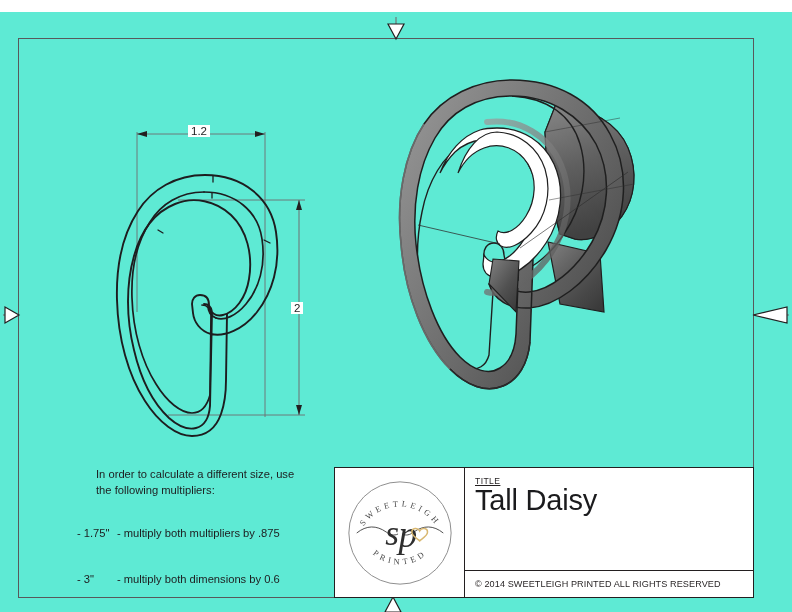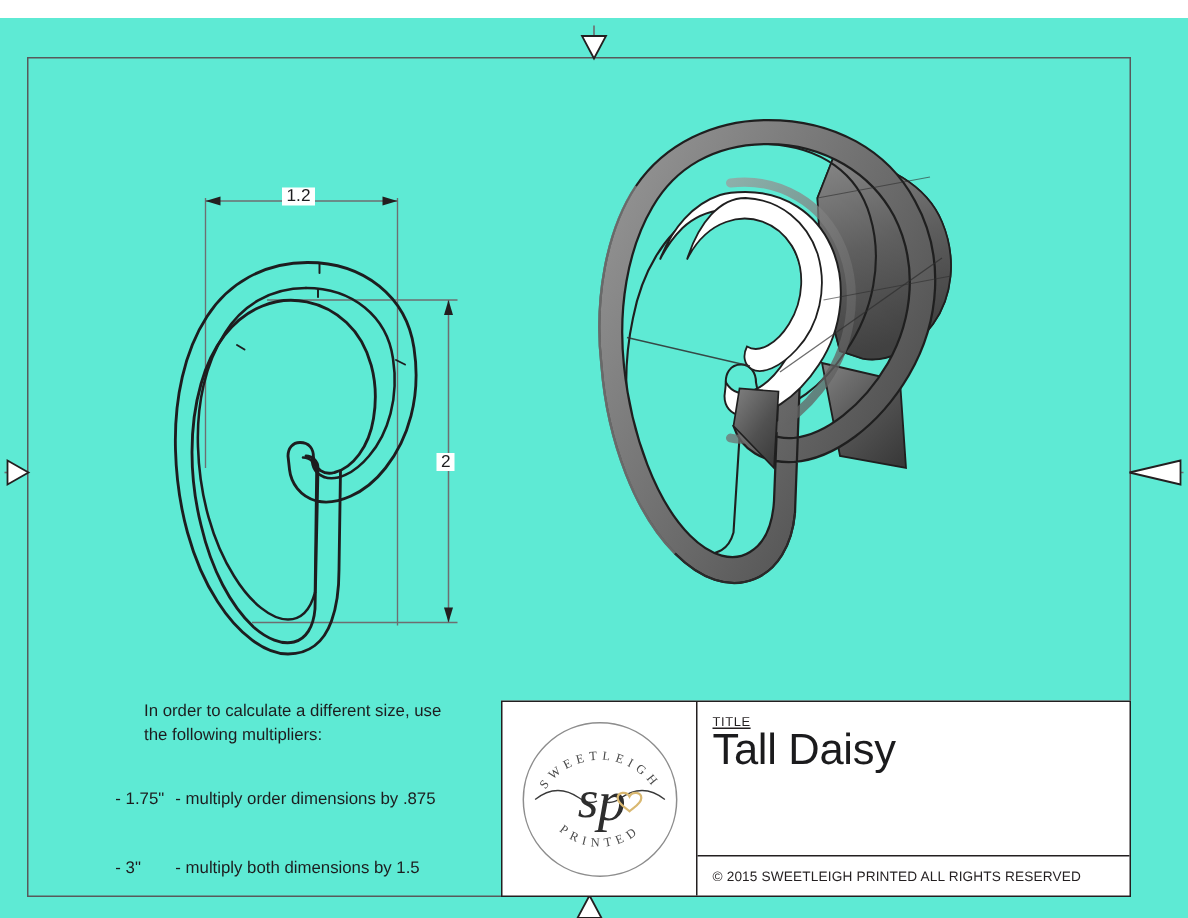--- a/index.html
+++ b/index.html
@@ -361,24 +361,24 @@
   </svg>
 
   <div class="dim-text" id="dim-h-text">1.2</div>
   <div class="dim-text" id="dim-v-text">2</div>
 
   <div class="notes-block">
     <div class="notes-intro">In order to calculate a different size, use
 the following multipliers:</div>
     <div class="notes-list">
       <div class="notes-row">
-        <span class="notes-size">- 1.75"</span><span>- multiply order dimensions by .875</span>
+        <span class="notes-size">- 1.75"</span><span>- multiply both multipliers by .875</span>
       </div>
       <div class="notes-row">
-        <span class="notes-size">- 3"</span><span>- multiply both dimensions by 1.5</span>
+        <span class="notes-size">- 3"</span><span>- multiply both dimensions by 0.6</span>
       </div>
       <div class="notes-row">
         <span class="notes-size">- 3.5"</span><span>- multiply both dimensions by 1.75</span>
       </div>
 
     </div>
   </div>
 
   <div class="titleblock">
 
@@ -406,19 +406,19 @@
                  C 82,66 88,63 88,59 C 88,55 82,54 80,58 Z" fill="none" stroke="#d9b871" stroke-width="1.5"></path>
       </svg>
     </div>
 
     <div class="tb-right">
       <div class="tb-title-cell">
         <div class="tb-title-label">TITLE</div>
         <div class="tb-title-value">Tall Daisy</div>
       </div>
       <div class="tb-copyright-cell">
-        <div class="tb-copyright-text">© 2015  SWEETLEIGH PRINTED  ALL RIGHTS RESERVED</div>
+        <div class="tb-copyright-text">© 2014  SWEETLEIGH PRINTED  ALL RIGHTS RESERVED</div>
       </div>
     </div>
 
   </div>
 
 </div>
 
 </body></html>

